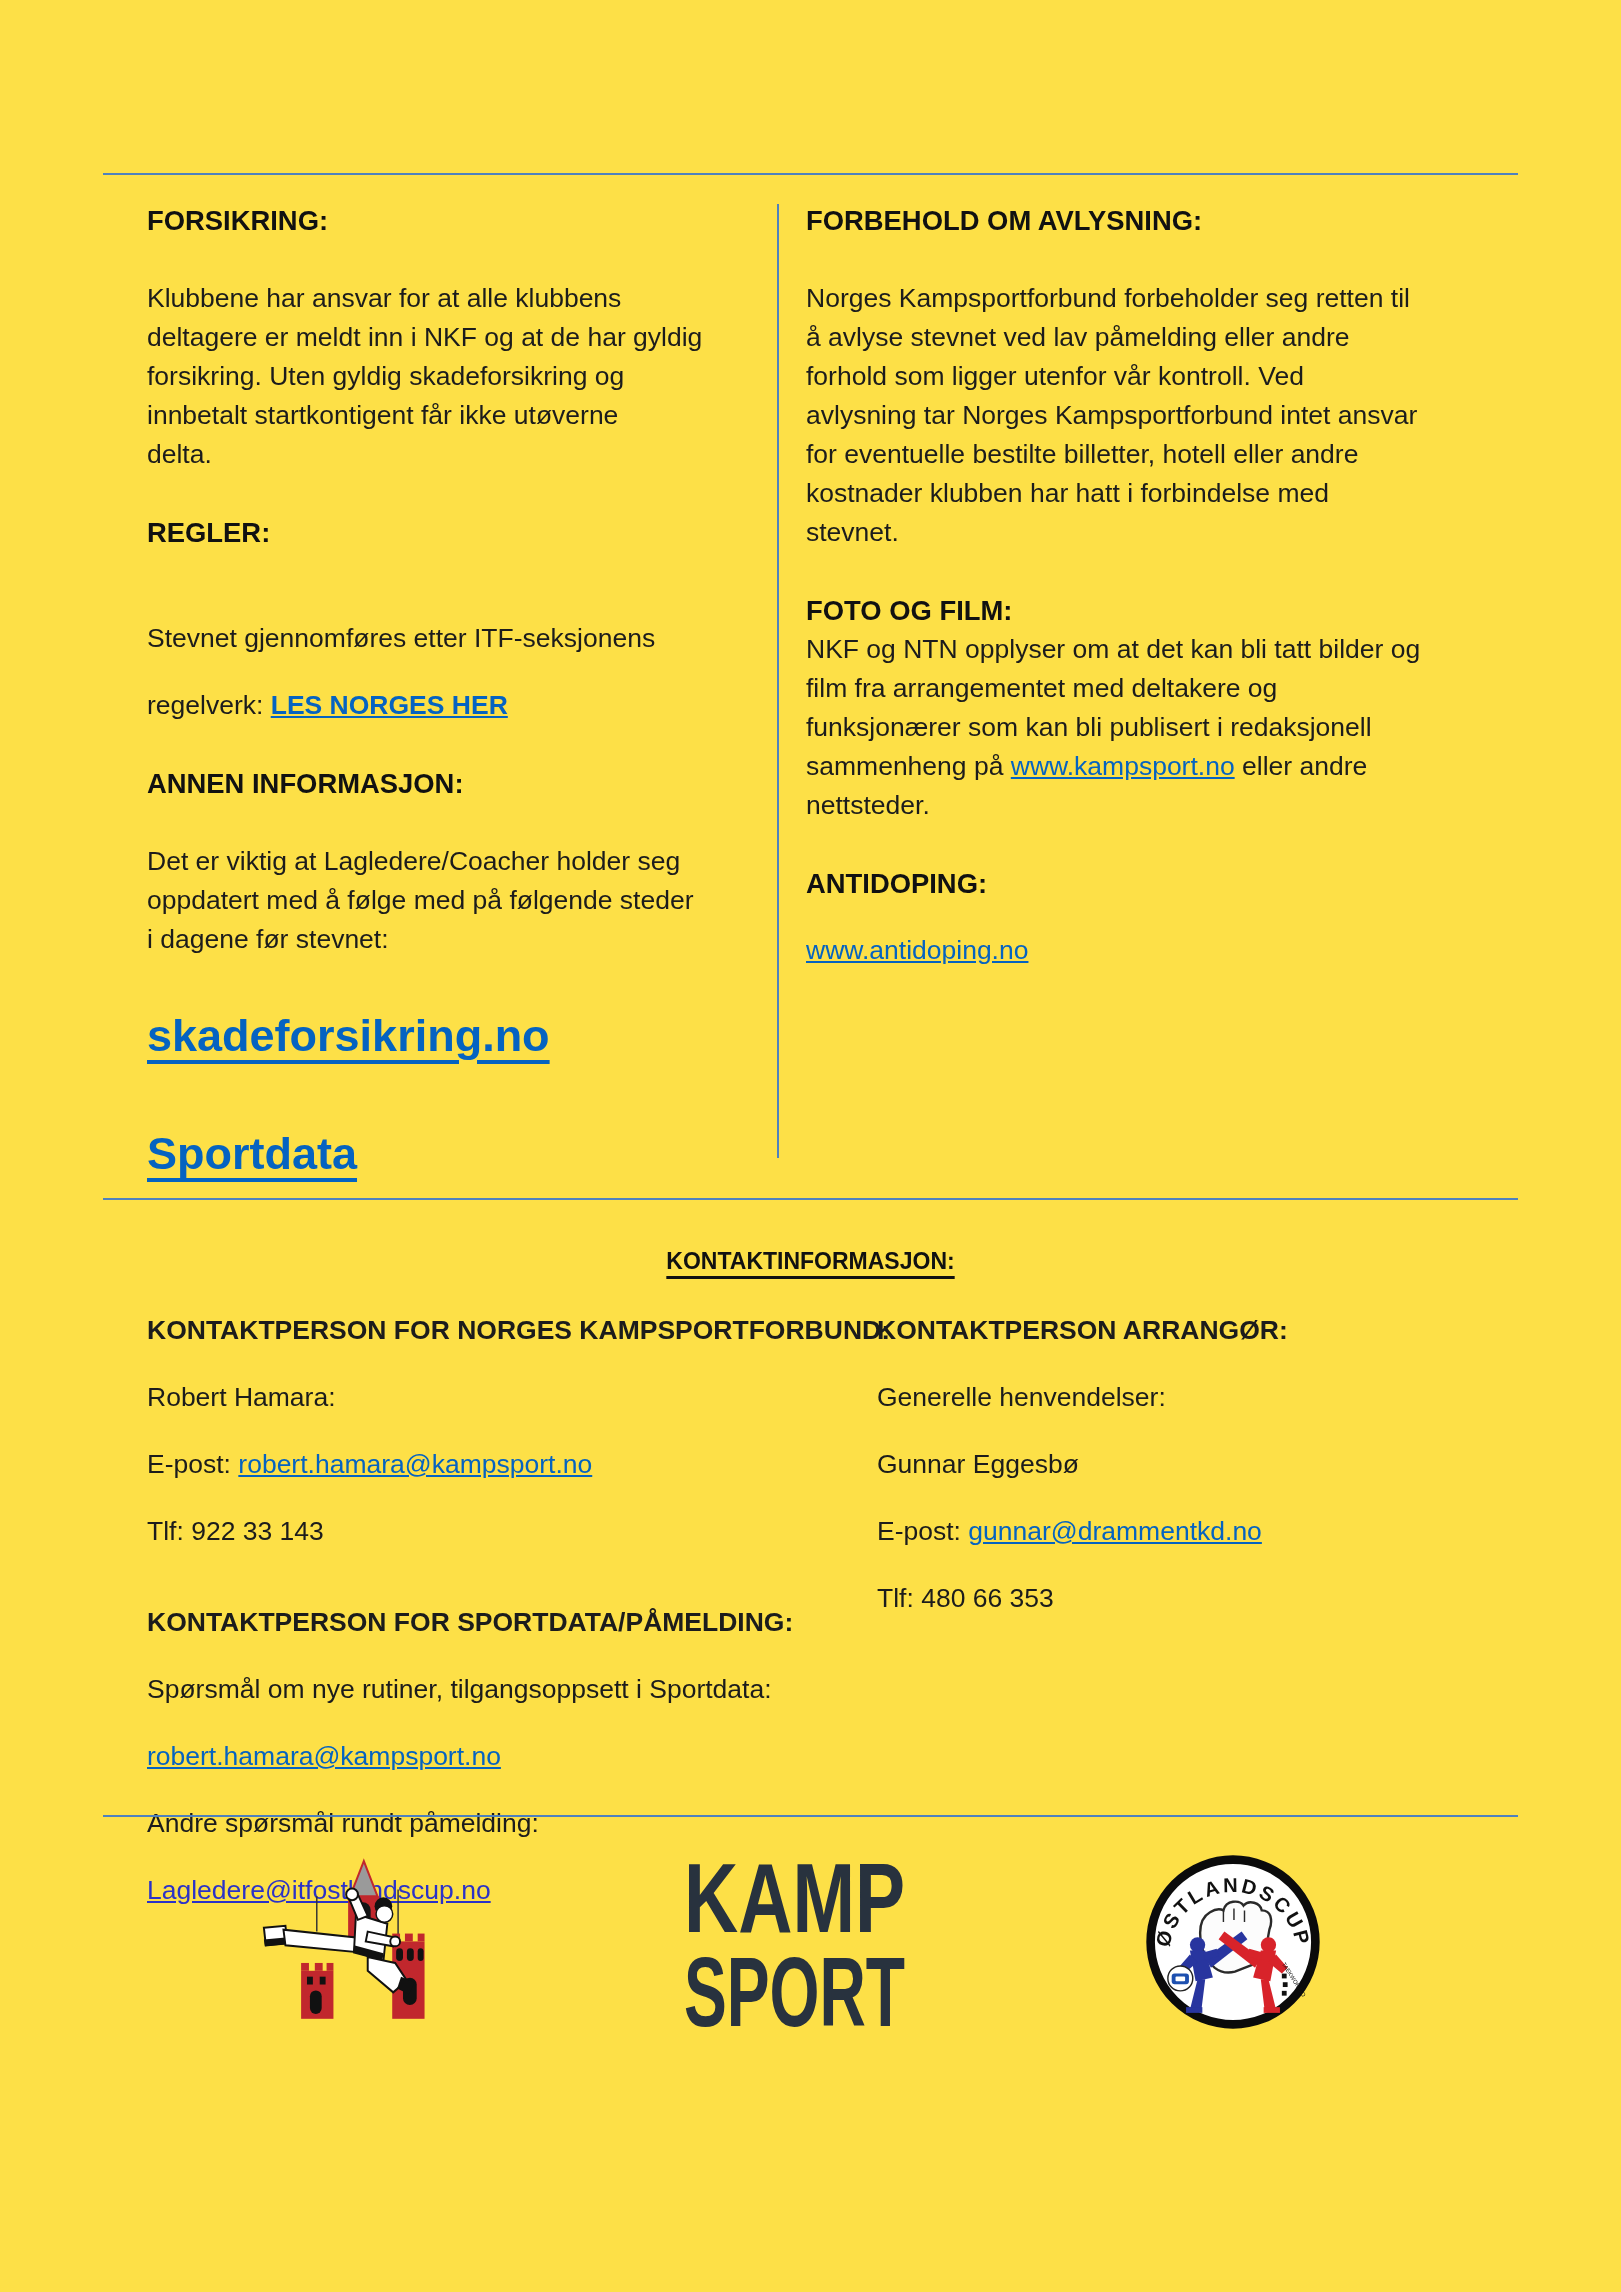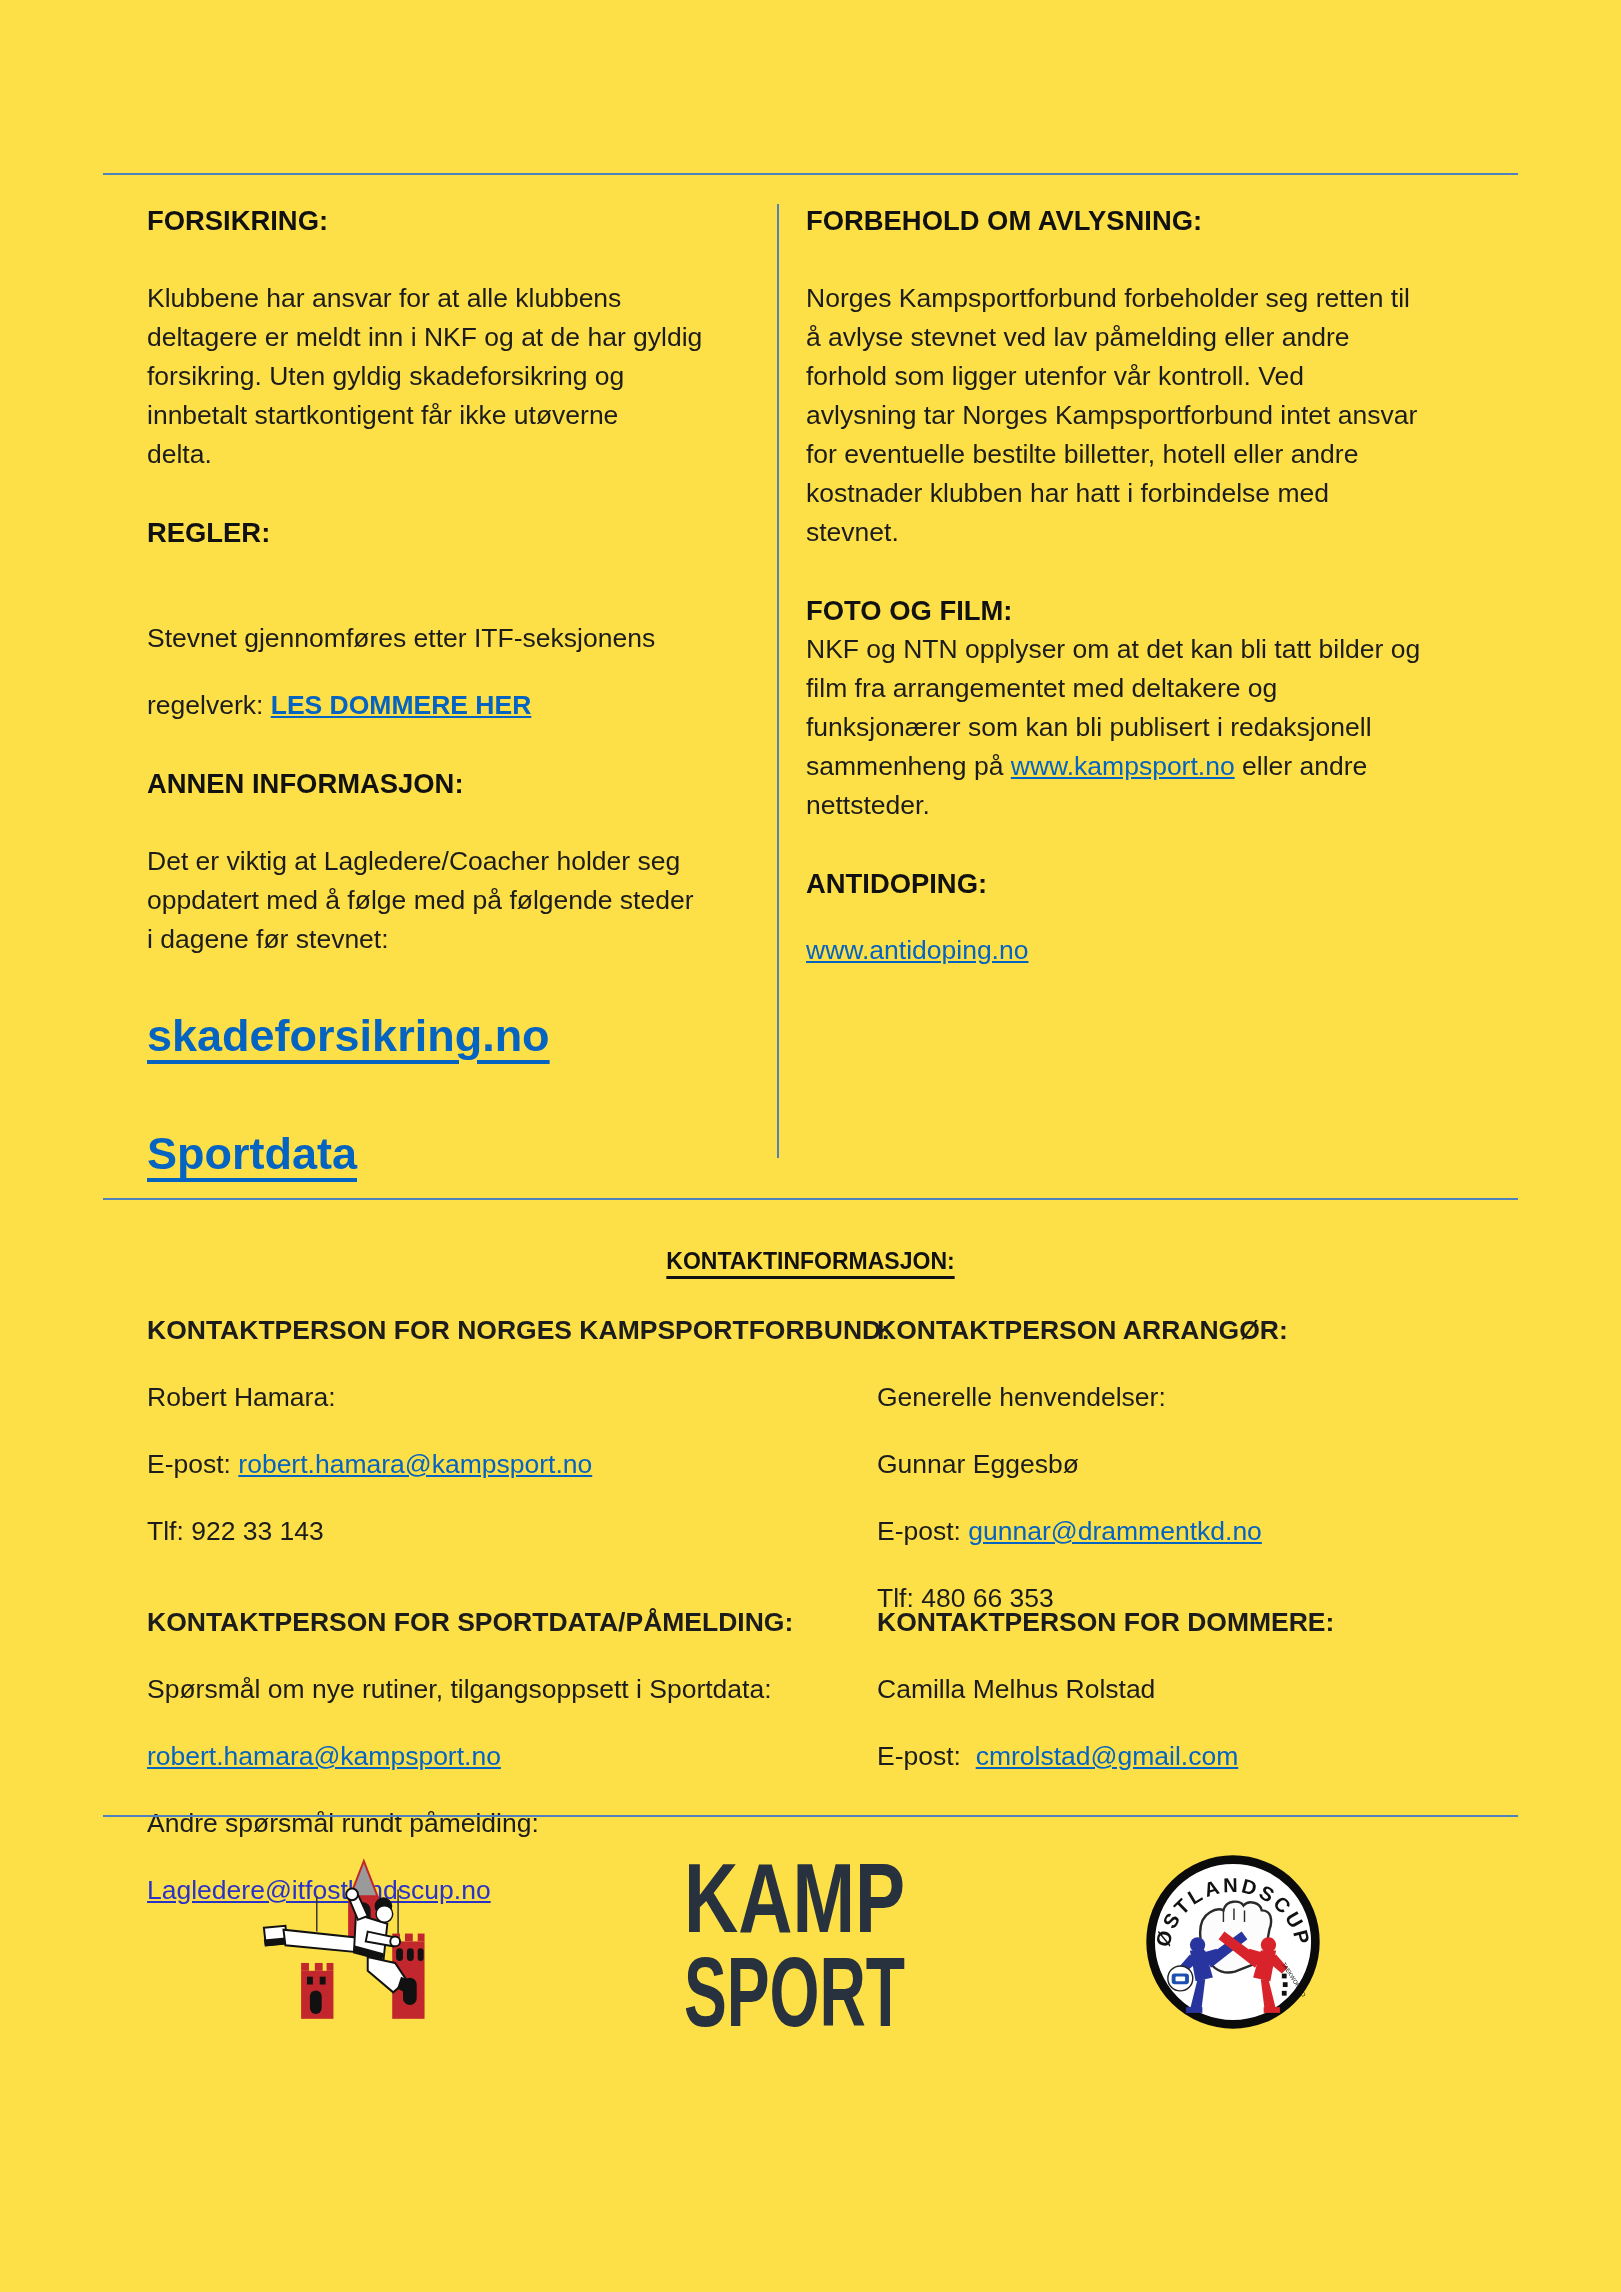--- a/index.html
+++ b/index.html
@@ -52,21 +52,21 @@
     <div class="gap"></div>
     <p class="body">Klubbene har ansvar for at alle klubbens
 deltagere er meldt inn i NKF og at de har gyldig
 forsikring. Uten gyldig skadeforsikring og
 innbetalt startkontigent får ikke utøverne
 delta.</p>
     <div class="gap"></div>
     <div class="sec-heading">REGLER:</div>
     <div class="gap"></div>
     <div class="line">Stevnet gjennomføres etter ITF-seksjonens</div>
-    <div class="line"><span>regelverk: </span><a class="link bold-link">LES DOMMERE HER</a></div>
+    <div class="line"><span>regelverk: </span><a class="link bold-link">LES NORGES HER</a></div>
     <div class="gap"></div>
     <div class="sec-heading">ANNEN INFORMASJON:</div>
     <div class="gap"></div>
     <p class="body">Det er viktig at Lagledere/Coacher holder seg
 oppdatert med å følge med på følgende steder
 i dagene før stevnet:</p>
     <div class="big-link" id="big1"><a class="link">skadeforsikring.no</a></div>
     <div class="big-link" id="big2"><a class="link">Sportdata</a></div>
   </div>
 
@@ -112,25 +112,20 @@
   </div>
 
   <div class="c-block" id="c-sport">
     <div class="c-head">KONTAKTPERSON FOR SPORTDATA/PÅMELDING:</div>
     <div class="line">Spørsmål om nye rutiner, tilgangsoppsett i Sportdata:</div>
     <div class="line"><a class="link">robert.hamara@kampsport.no</a></div>
     <div class="line">Andre spørsmål rundt påmelding:</div>
     <div class="line"><a class="link indigo">Lagledere@itfostlandscup.no</a></div>
   </div>
 
-  <div class="c-block" id="c-dom">
-    <div class="c-head">KONTAKTPERSON FOR DOMMERE:</div>
-    <div class="line">Camilla Melhus Rolstad</div>
-    <div class="line"><span>E-post:  </span><a class="link">cmrolstad@gmail.com</a></div>
-  </div>
 
   <div class="hrule" id="rule-bot"></div>
 
   <div class="logo" id="logo-castle">
     <svg width="193" height="164" viewBox="0 0 197 167">
       <g>
         <line x1="60" y1="42" x2="60" y2="78" stroke="#333" stroke-width="1.5"></line>
         <line x1="143" y1="35" x2="143" y2="86" stroke="#333" stroke-width="1.5"></line>
         <polygon points="108,6 94,42 122,42" fill="#9a9a9a" stroke="#c1272d" stroke-width="2"></polygon>
         <rect x="92" y="42" width="32" height="48" fill="#c1272d"></rect>

